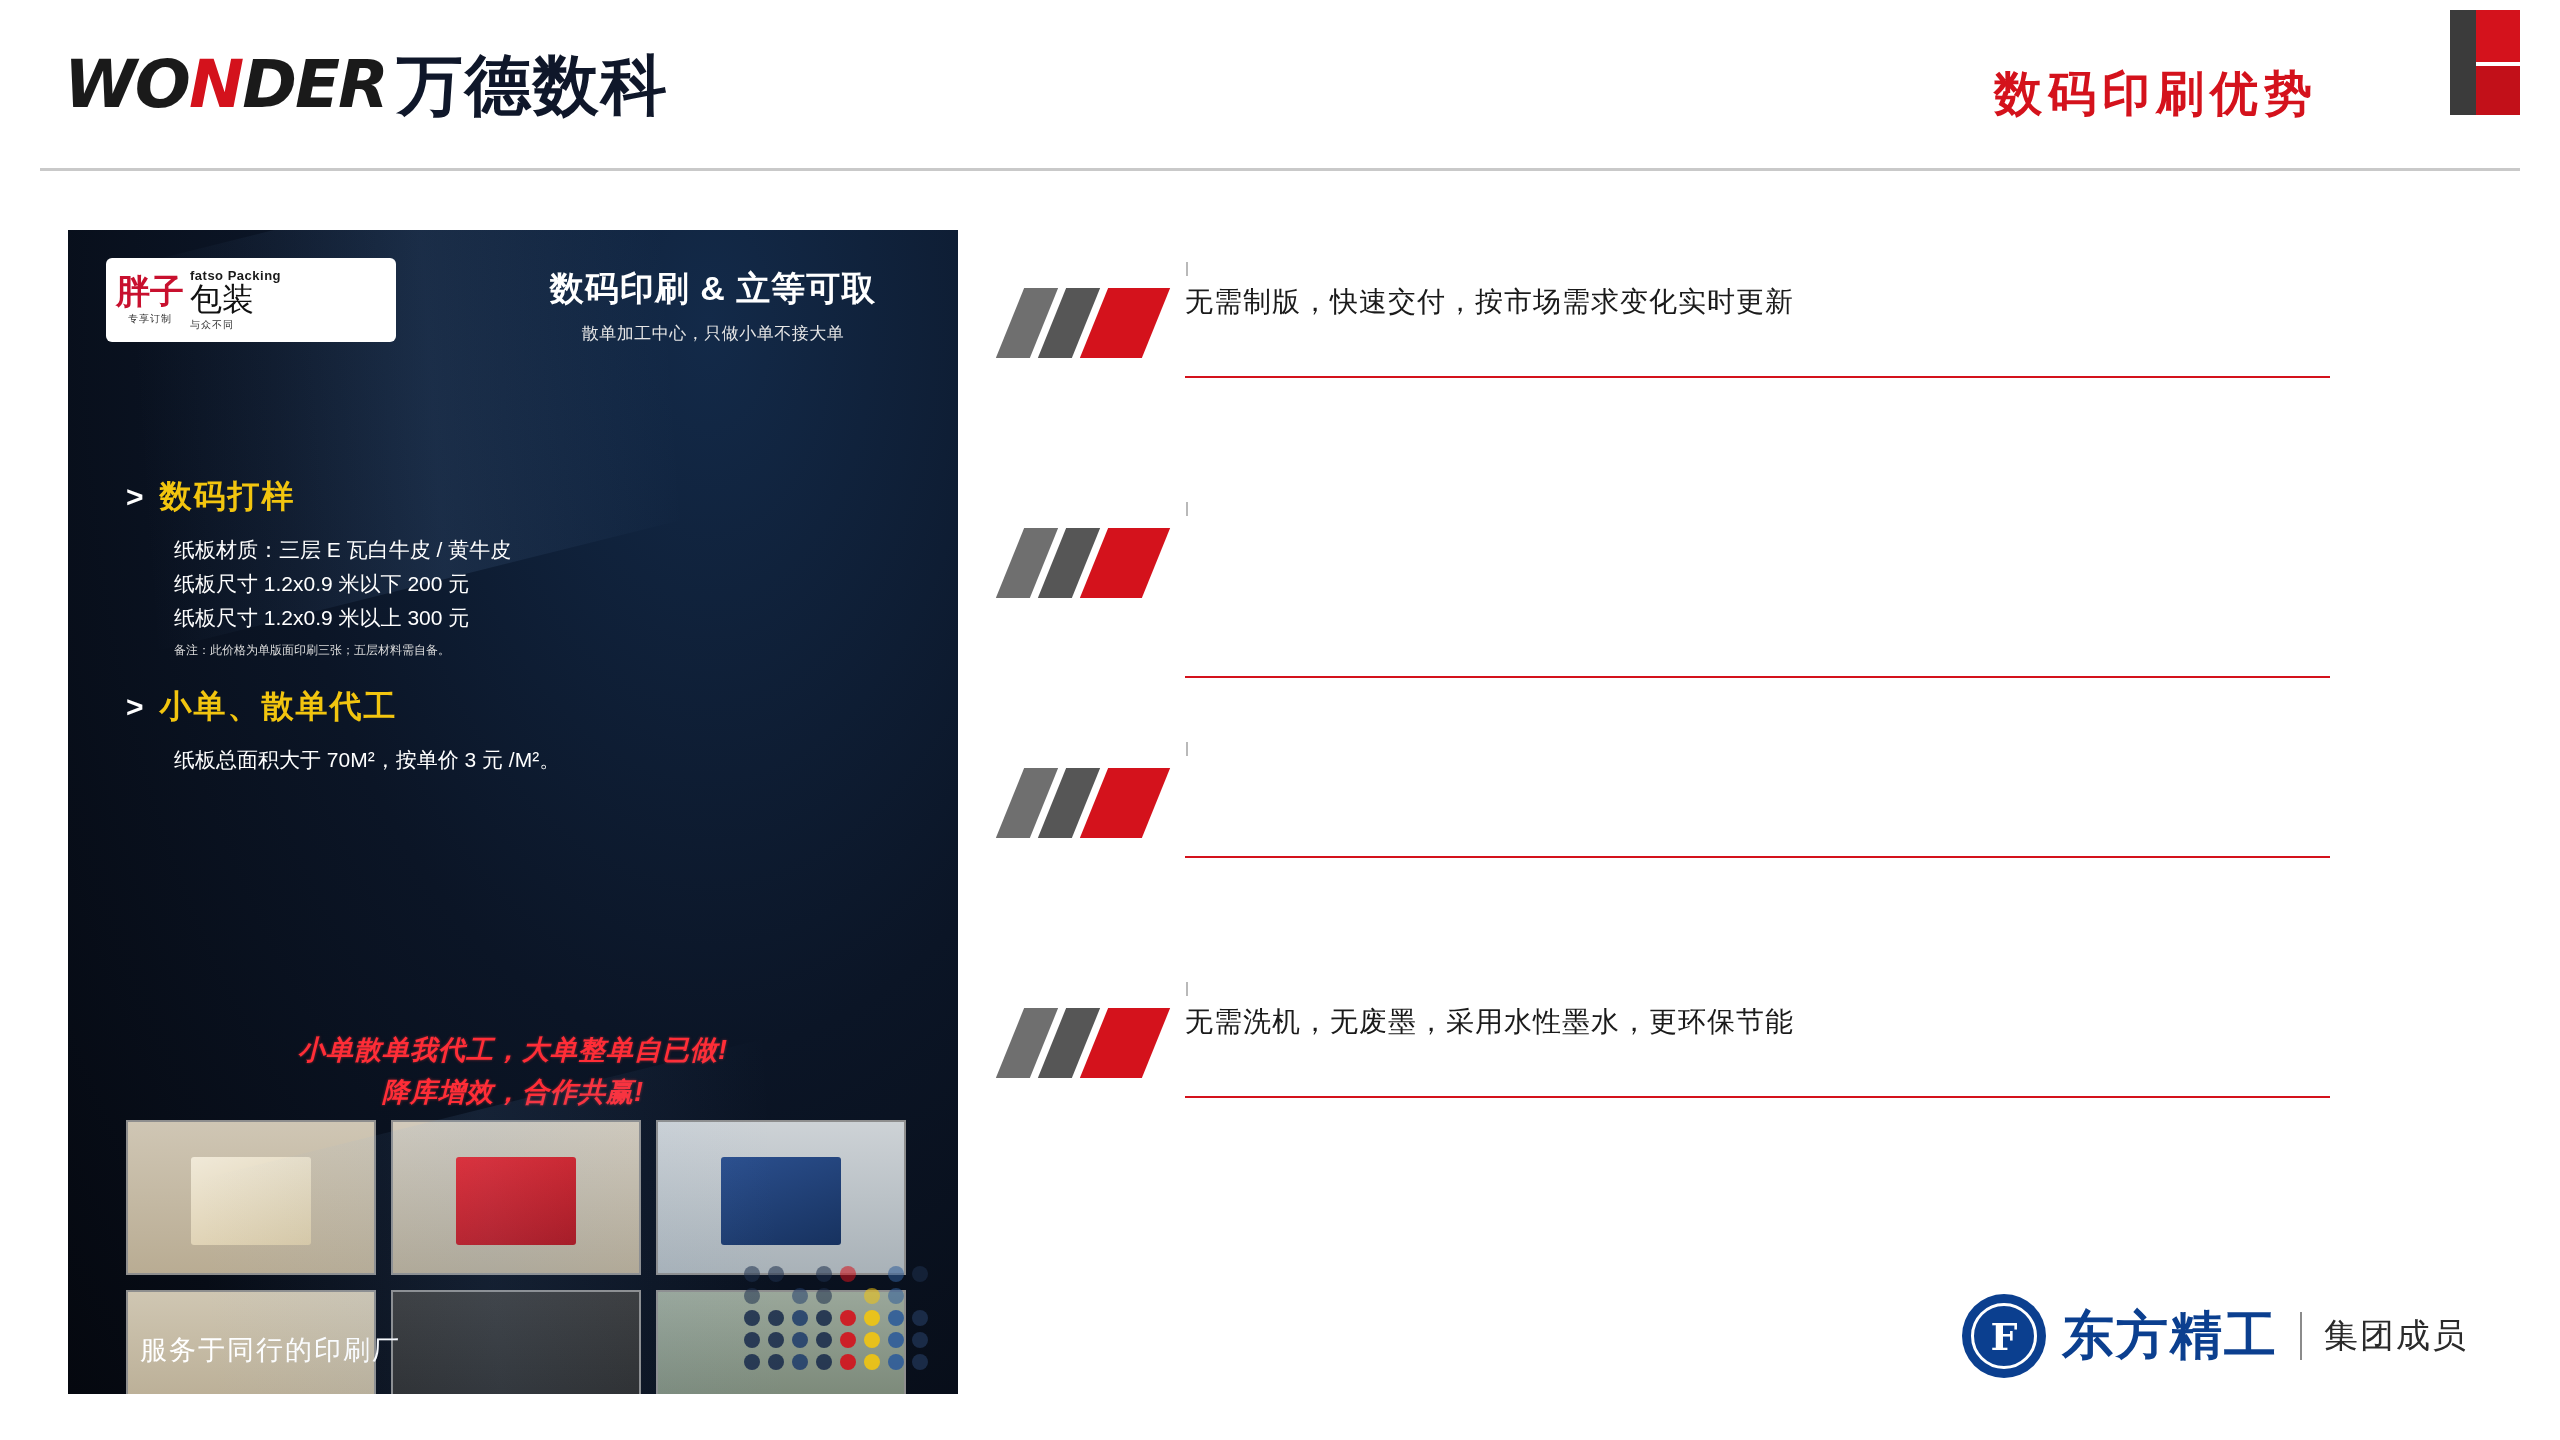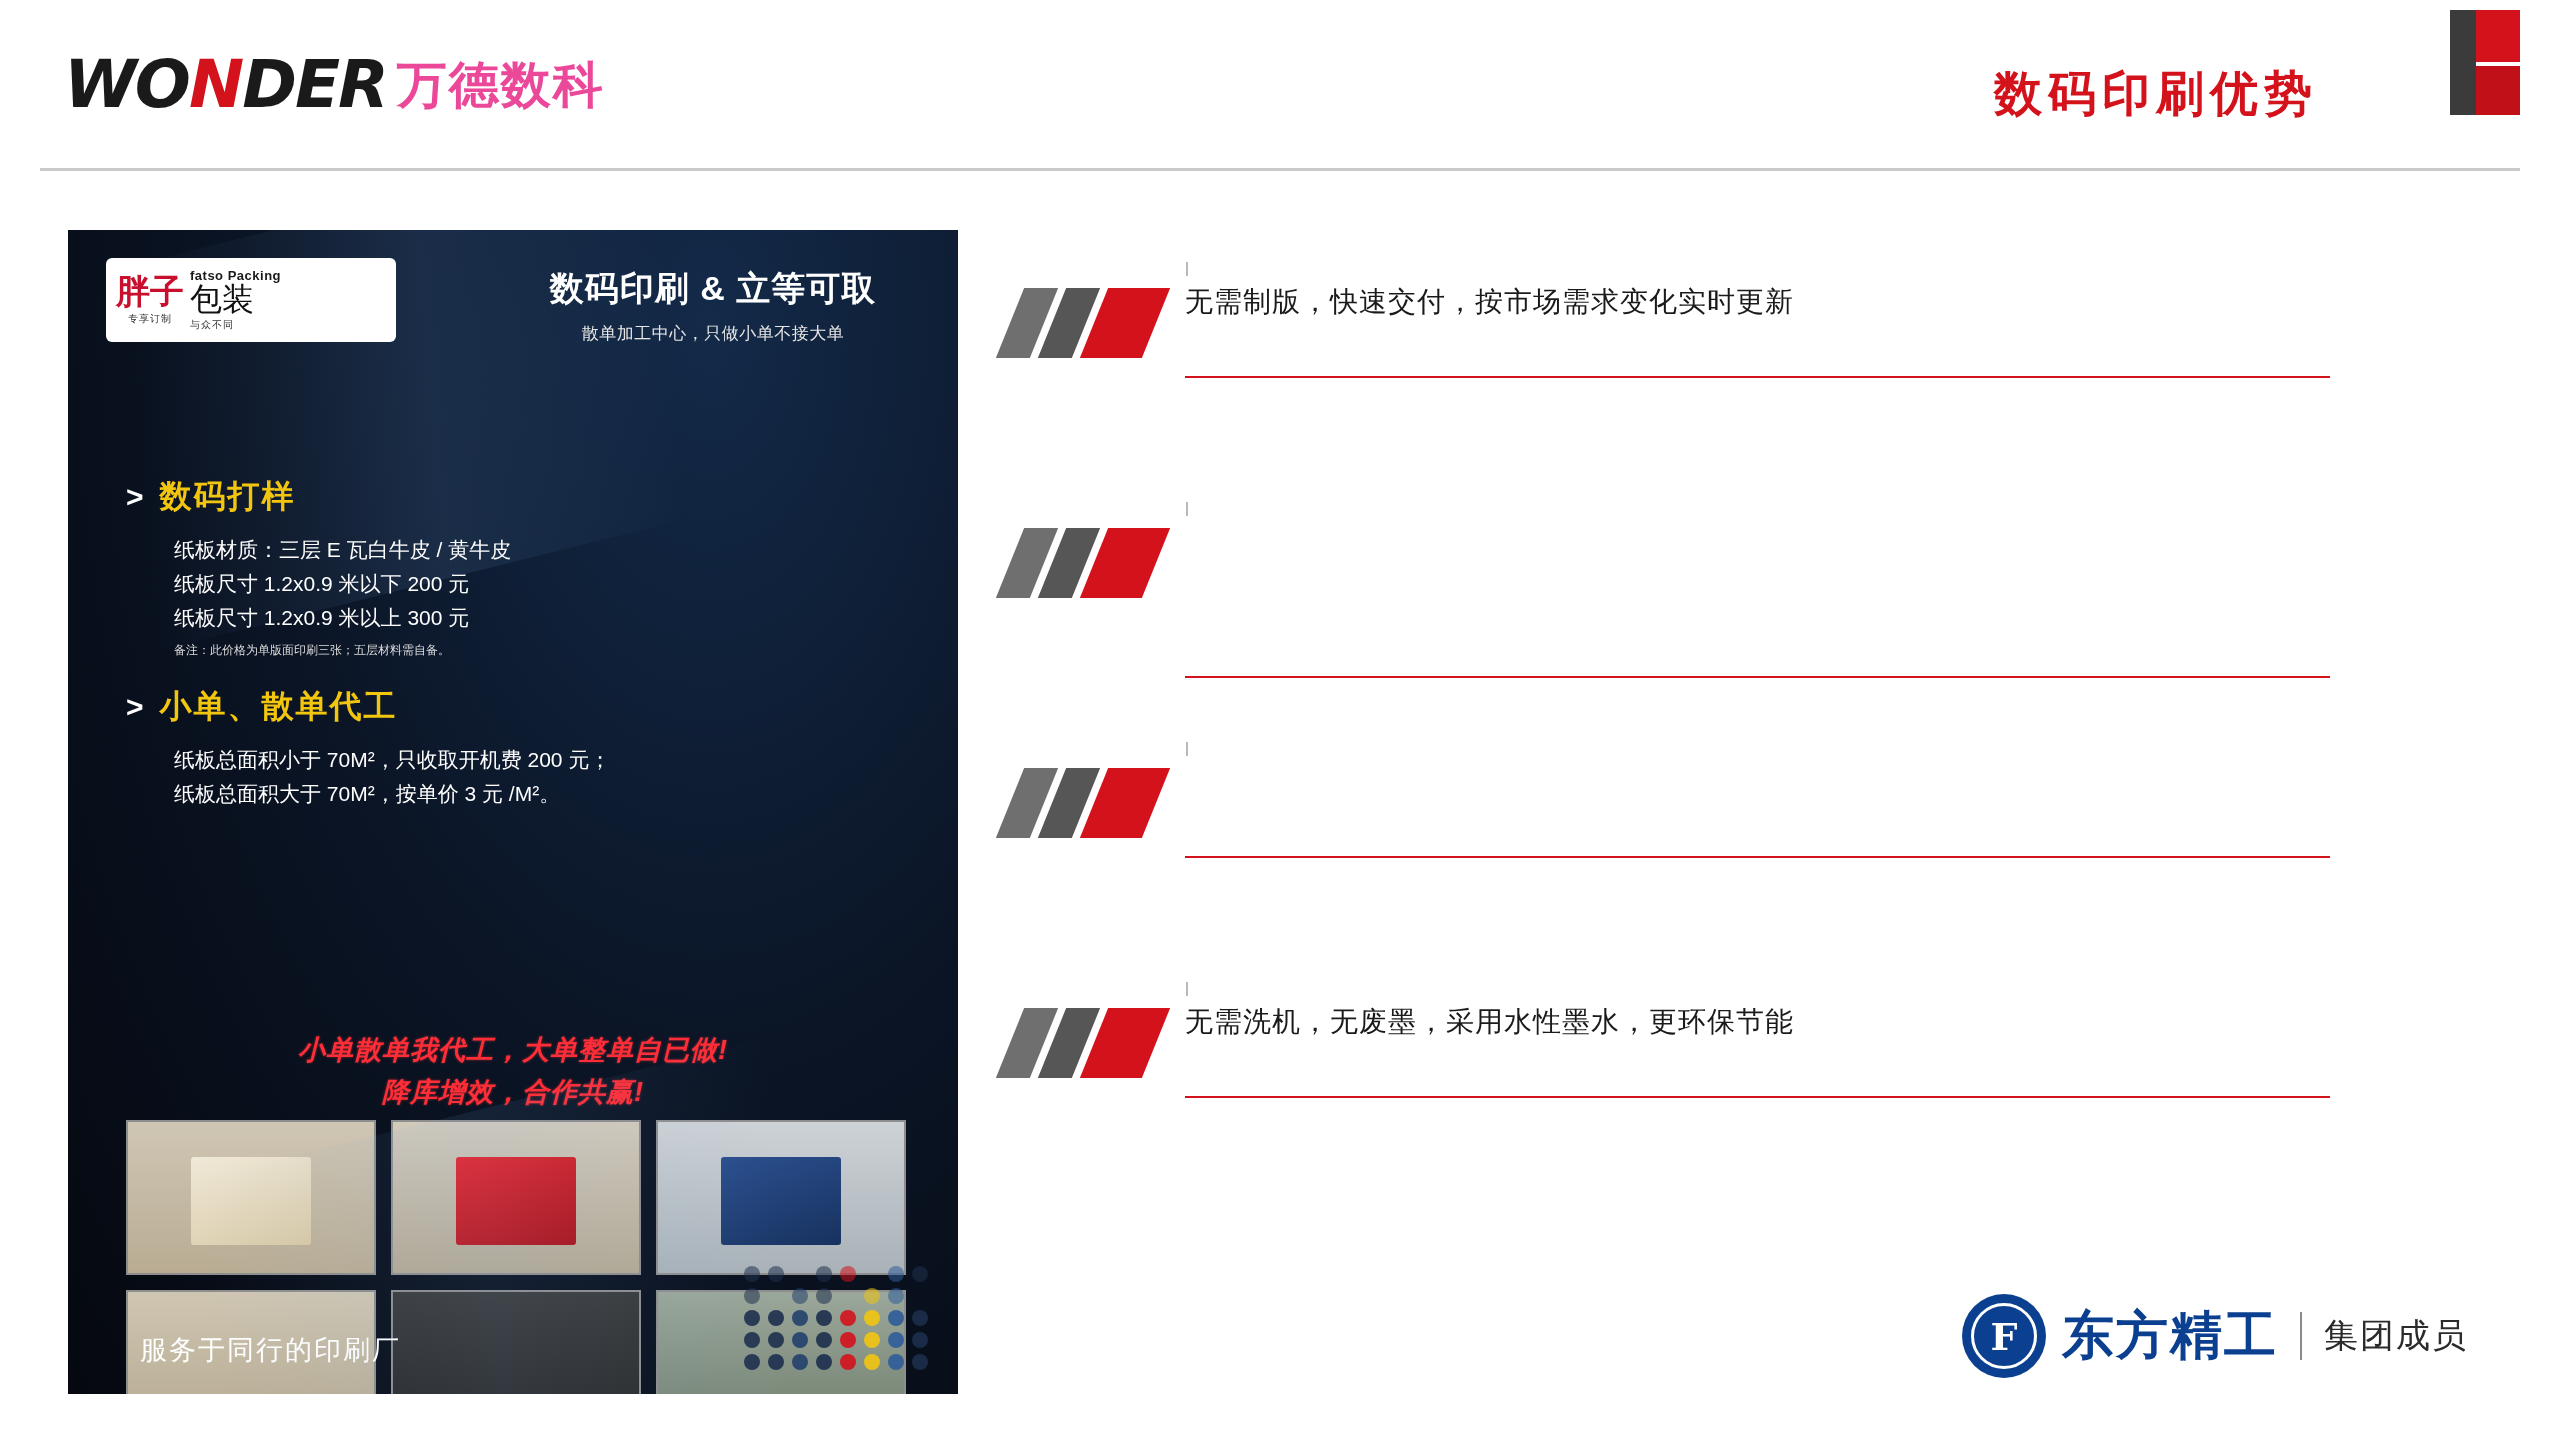--- a/index.html
+++ b/index.html
@@ -32,23 +32,23 @@
     font-size: 66px;
     font-weight: bold;
     font-style: italic;
     letter-spacing: -2px;
     color: #1a1a1a;
     line-height: 1;
   }
   .logo-wonder .red-n { color: #d4121c; }
   .logo-cn {
     margin-left: 10px;
-    font-size: 50px;
+    font-size: 66px;
     font-weight: bold;
-    color: #ec4899;
+    color: #0f172a;
     letter-spacing: 2px;
     line-height: 1;
   }
   .header-title {
     position: absolute;
     right: 242px; top: 62px;
     font-size: 48px;
     font-weight: bold;
     color: #d4121c;
     letter-spacing: 6px;
@@ -378,21 +378,20 @@
     </div>
     <div class="sect-note">备注：此价格为单版面印刷三张；五层材料需自备。</div>
   </div>
 
   <div class="sect" style="top:455px;">
     <div class="sect-title t-yellow">
       <span class="chev">&gt;</span>
       <span>小单、散单代工</span>
     </div>
     <div class="sect-lines">
-      <div>纸板总面积小于 70M²，只收取开机费 200 元；</div>
       <div>纸板总面积大于 70M²，按单价 3 元 /M²。</div>
     </div>
   </div>
 
   <div class="slogan">
     <div>小单散单我代工，大单整单自已做!</div>
     <div>降库增效，合作共赢!</div>
   </div>
 
   <div class="thumb-grid">

